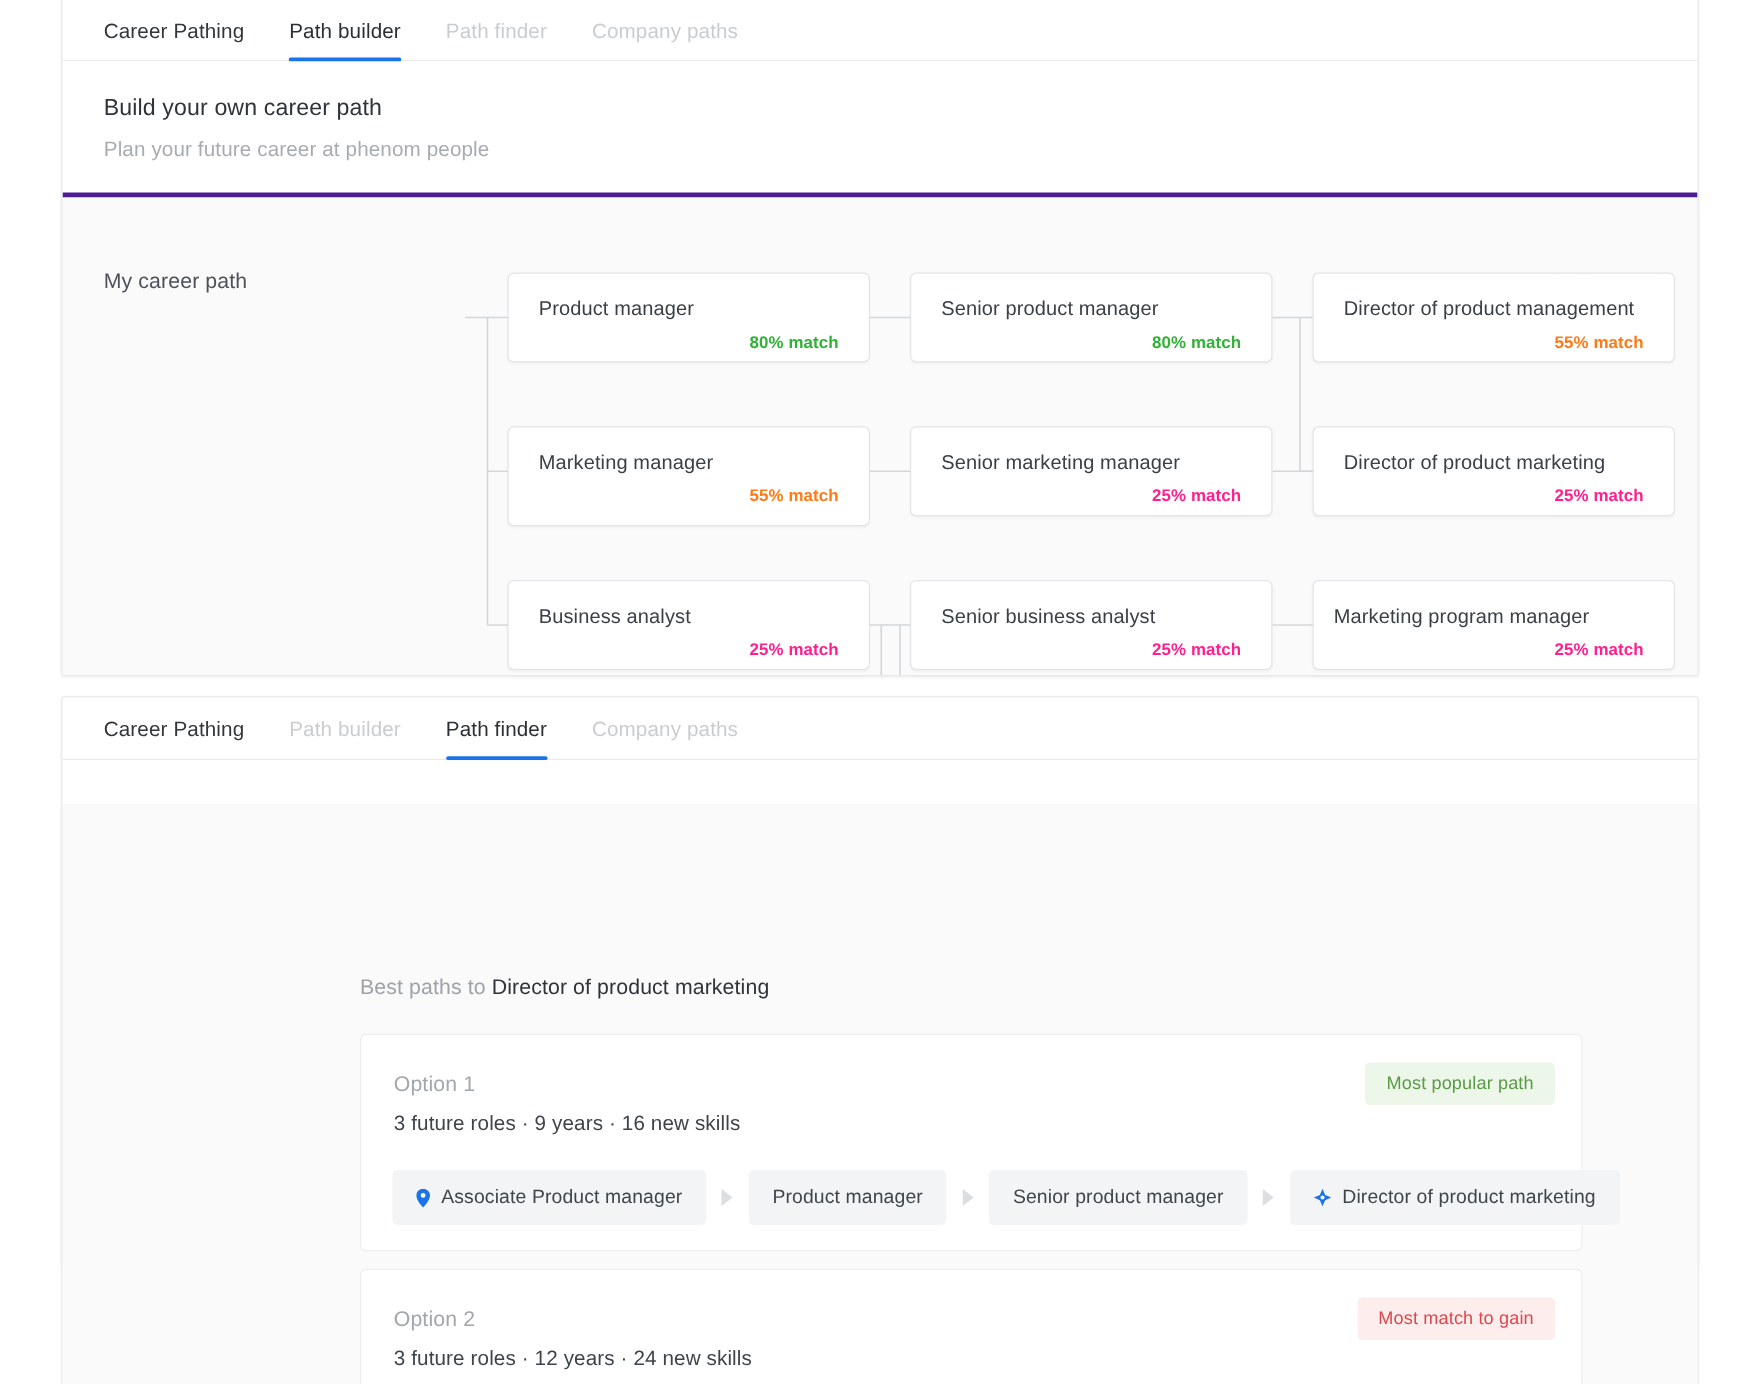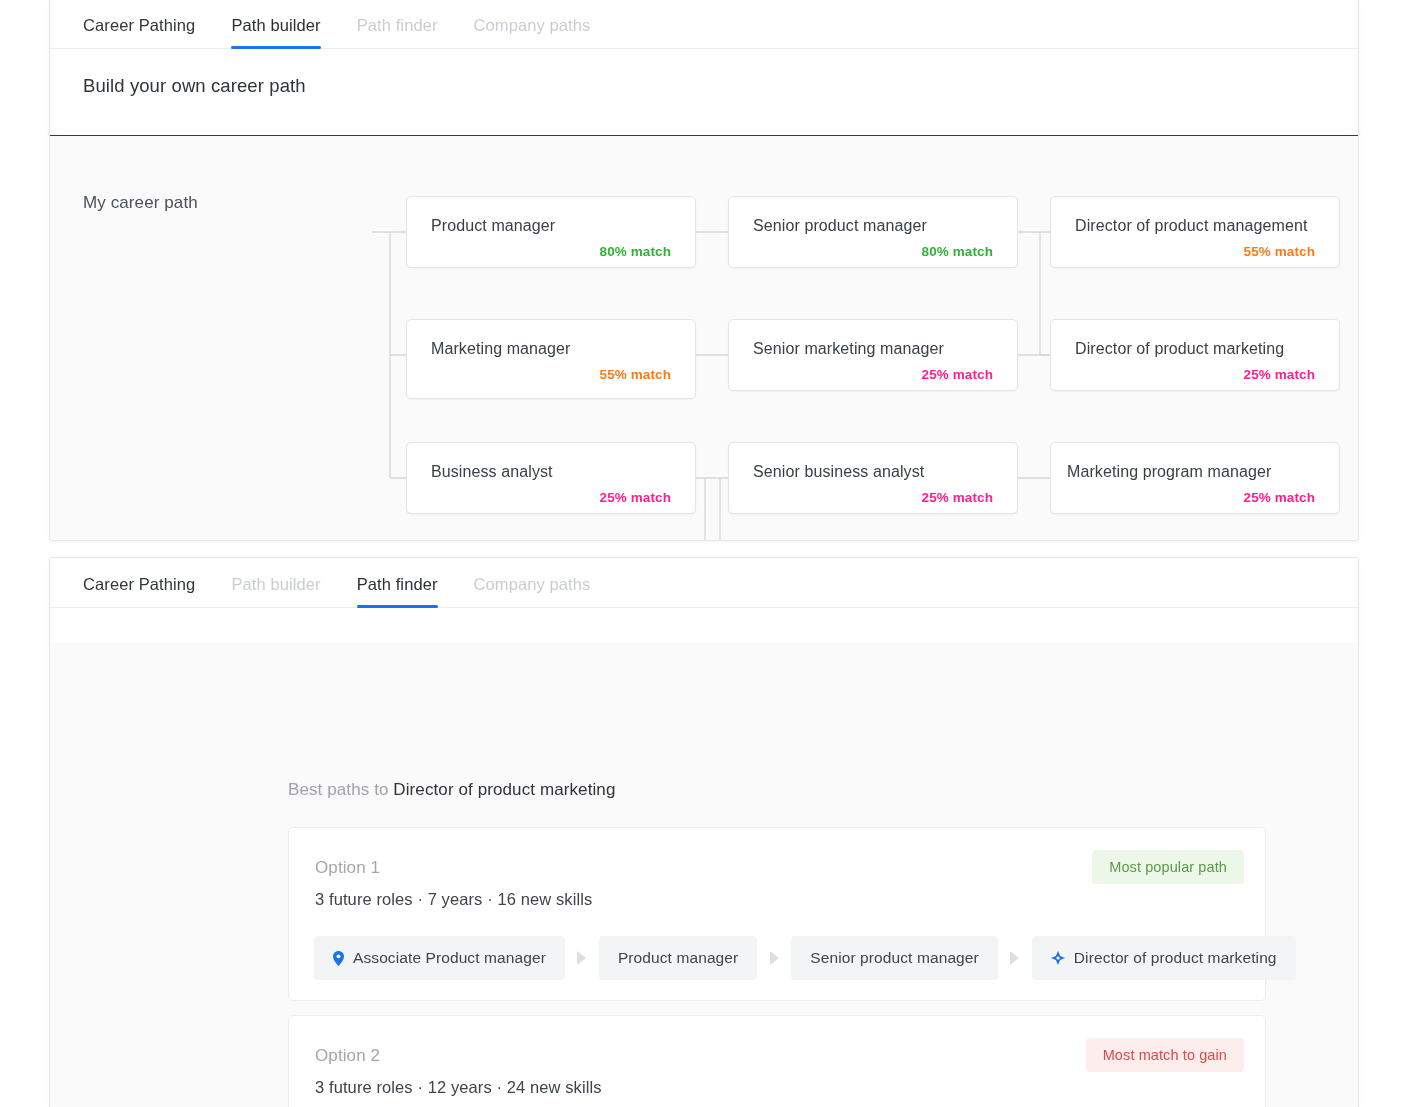--- a/index.html
+++ b/index.html
@@ -52,21 +52,21 @@
     left: 18px; right: 18px; bottom: -1px;
     height: 3px;
     background: #1a73e8;
     border-radius: 2px;
   }
   .tab:first-child.active::after { left: 0; }
 
   
   .header-block {
     padding: 26px 33px 24px 33px;
-    border-bottom: 1px solid #4c1d95;
+    border-bottom: 4px solid #4c1d95;
     background: #fff;
   }
   .header-title {
     font-size: 18.5px;
     color: #2f343a;
     margin-bottom: 14px;
     letter-spacing: .1px;
   }
   .header-sub {
     font-size: 16.5px;
@@ -244,20 +244,21 @@
 
   <div class="tabbar">
     <div class="tab brand">Career Pathing</div>
     <div class="tab active">Path builder</div>
     <div class="tab">Path finder</div>
     <div class="tab">Company paths</div>
   </div>
 
   <div class="header-block">
     <div class="header-title">Build your own career path</div>
+    <div class="header-sub">Plan your future career at phenom people</div>
   </div>
 
   <div class="builder-body">
 
     <div class="builder-toolbar">
       <div class="section-title">My career path</div>
       <div class="clear-path">
         <span class="trash-icon">
           <svg width="15" height="17" viewBox="0 0 15 17" fill="none">
             <path d="M1.8 4.2h11.4M6 2h3M2.9 4.2l.7 10.4a1 1 0 0 0 1 .9h5.8a1 1 0 0 0 1-.9l.7-10.4M6 7v6M9 7v6" stroke="#cdd1d5" stroke-width="1.1" stroke-linecap="round"></path>
@@ -357,21 +358,21 @@
   <div class="finder-spacer"></div>
 
   <div class="finder-body">
 
     <div class="best-paths">
       <span>Best paths to </span><b>Director of product marketing</b>
     </div>
 
     <div class="option-card" id="option-1">
       <div class="option-label">Option 1</div>
-      <div class="option-meta">3 future roles  ·  7 years  ·  16 new skills</div>
+      <div class="option-meta">3 future roles  ·  9 years  ·  16 new skills</div>
       <div class="badge popular" style="right:21px">Most popular path</div>
       <div class="chips">
         <div class="chip">
           <span class="pin-icon">
             <svg width="11" height="15" viewBox="0 0 11 15">
                 <path d="M5.5 0C2.5 0 0 2.4 0 5.4 0 9.4 5.5 15 5.5 15S11 9.4 11 5.4C11 2.4 8.5 0 5.5 0z" fill="#1a73e8"></path>
                 <circle cx="5.5" cy="5.3" r="1.9" fill="#fff"></circle>
               </svg>
           </span>
           <span>Associate Product manager</span>

